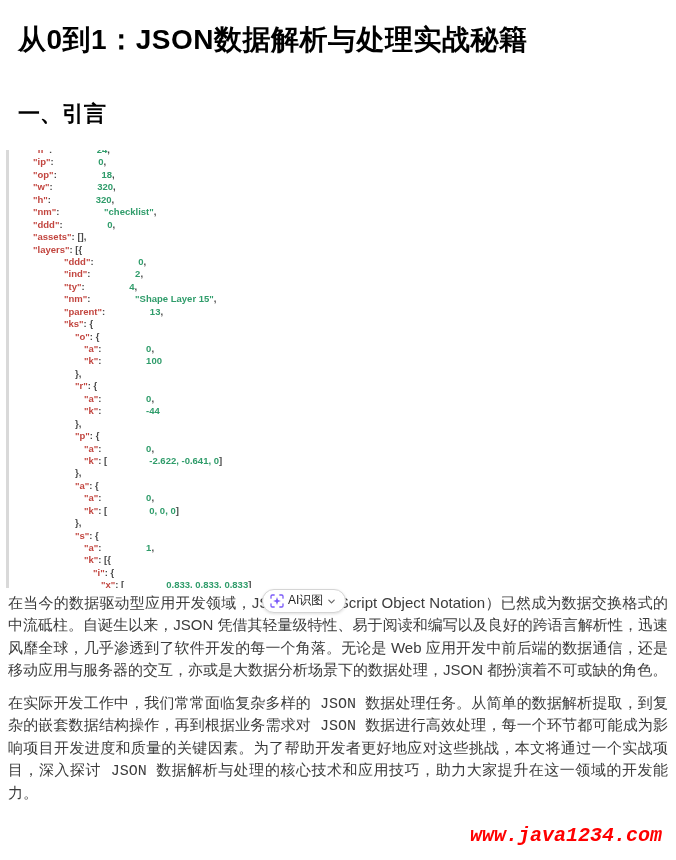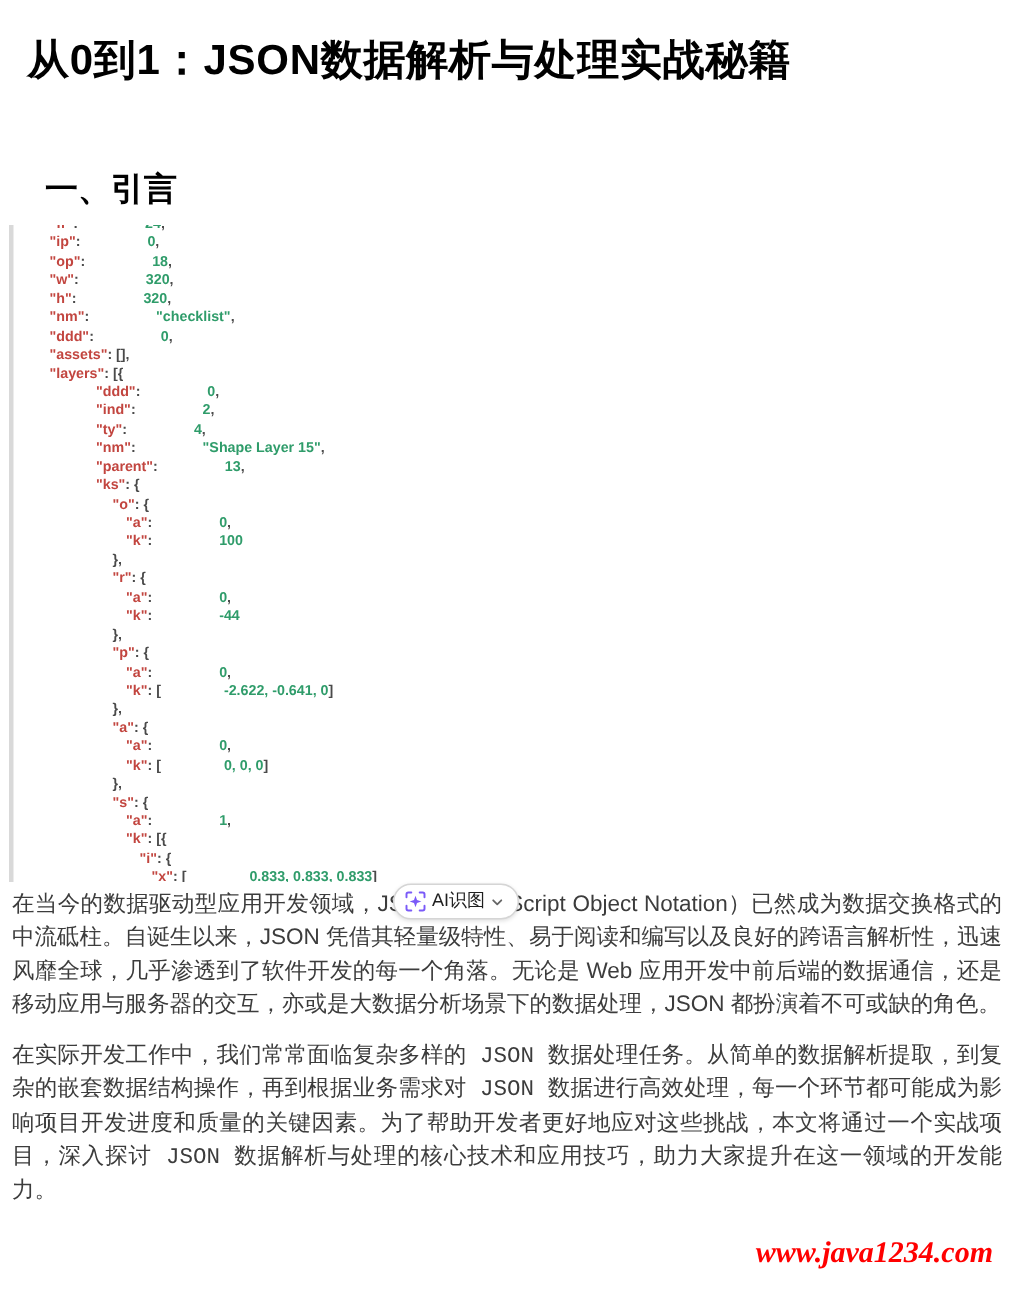--- a/index.html
+++ b/index.html
@@ -7,21 +7,21 @@
     width:676px;height:860px;position:relative;overflow:hidden;
     background:#ffffff;
     font-family:"Liberation Sans", sans-serif;
   }
   .page-title{
     position:absolute;left:18px;top:24px;margin:0;
     font-size:28px;line-height:1.15;font-weight:700;color:#000;
     letter-spacing:0.5px;white-space:nowrap;text-align:center;
   }
   .section-heading{
-    position:absolute;left:18px;top:101px;margin:12px;
+    position:absolute;left:18px;top:101px;margin:0;
     font-size:22px;line-height:1.2;font-weight:700;color:#000;
     white-space:nowrap;
   }
   
   .code-figure{
     position:absolute;left:6px;top:150px;width:334px;height:438px;
     margin:0;overflow:hidden;background:#fff;
   }
   .code-gutter{
     position:absolute;left:0;top:0;width:3px;height:100%;
@@ -49,21 +49,21 @@
     position:absolute;left:262px;top:589px;height:24px;
     display:flex;align-items:center;gap:4px;padding:0 9px 0 7px;
     background:#ffffff;border:1px solid #d5d5d5;border-radius:13px;
     box-shadow:0 1px 3px rgba(0,0,0,0.13);
     font-size:12px;color:#1f1f1f;z-index:10;cursor:pointer;
     box-sizing:border-box;white-space:nowrap;
   }
   .ai-btn .lbl{position:relative;top:-0.5px;}
   .watermark{
     position:absolute;right:14px;bottom:13px;
-    font-family:Liberation Serif, serif;
+    font-family:Liberation Mono, monospace;
     font-style:italic;font-weight:700;font-size:20px;
     color:var(--c-watermark,#ff0000);white-space:nowrap;
   }
 </style>
 </head>
 <body>
 
 <h1 class="page-title">从0到1：JSON数据解析与处理实战秘籍</h1>
 
 <h2 class="section-heading">一、引言</h2>

